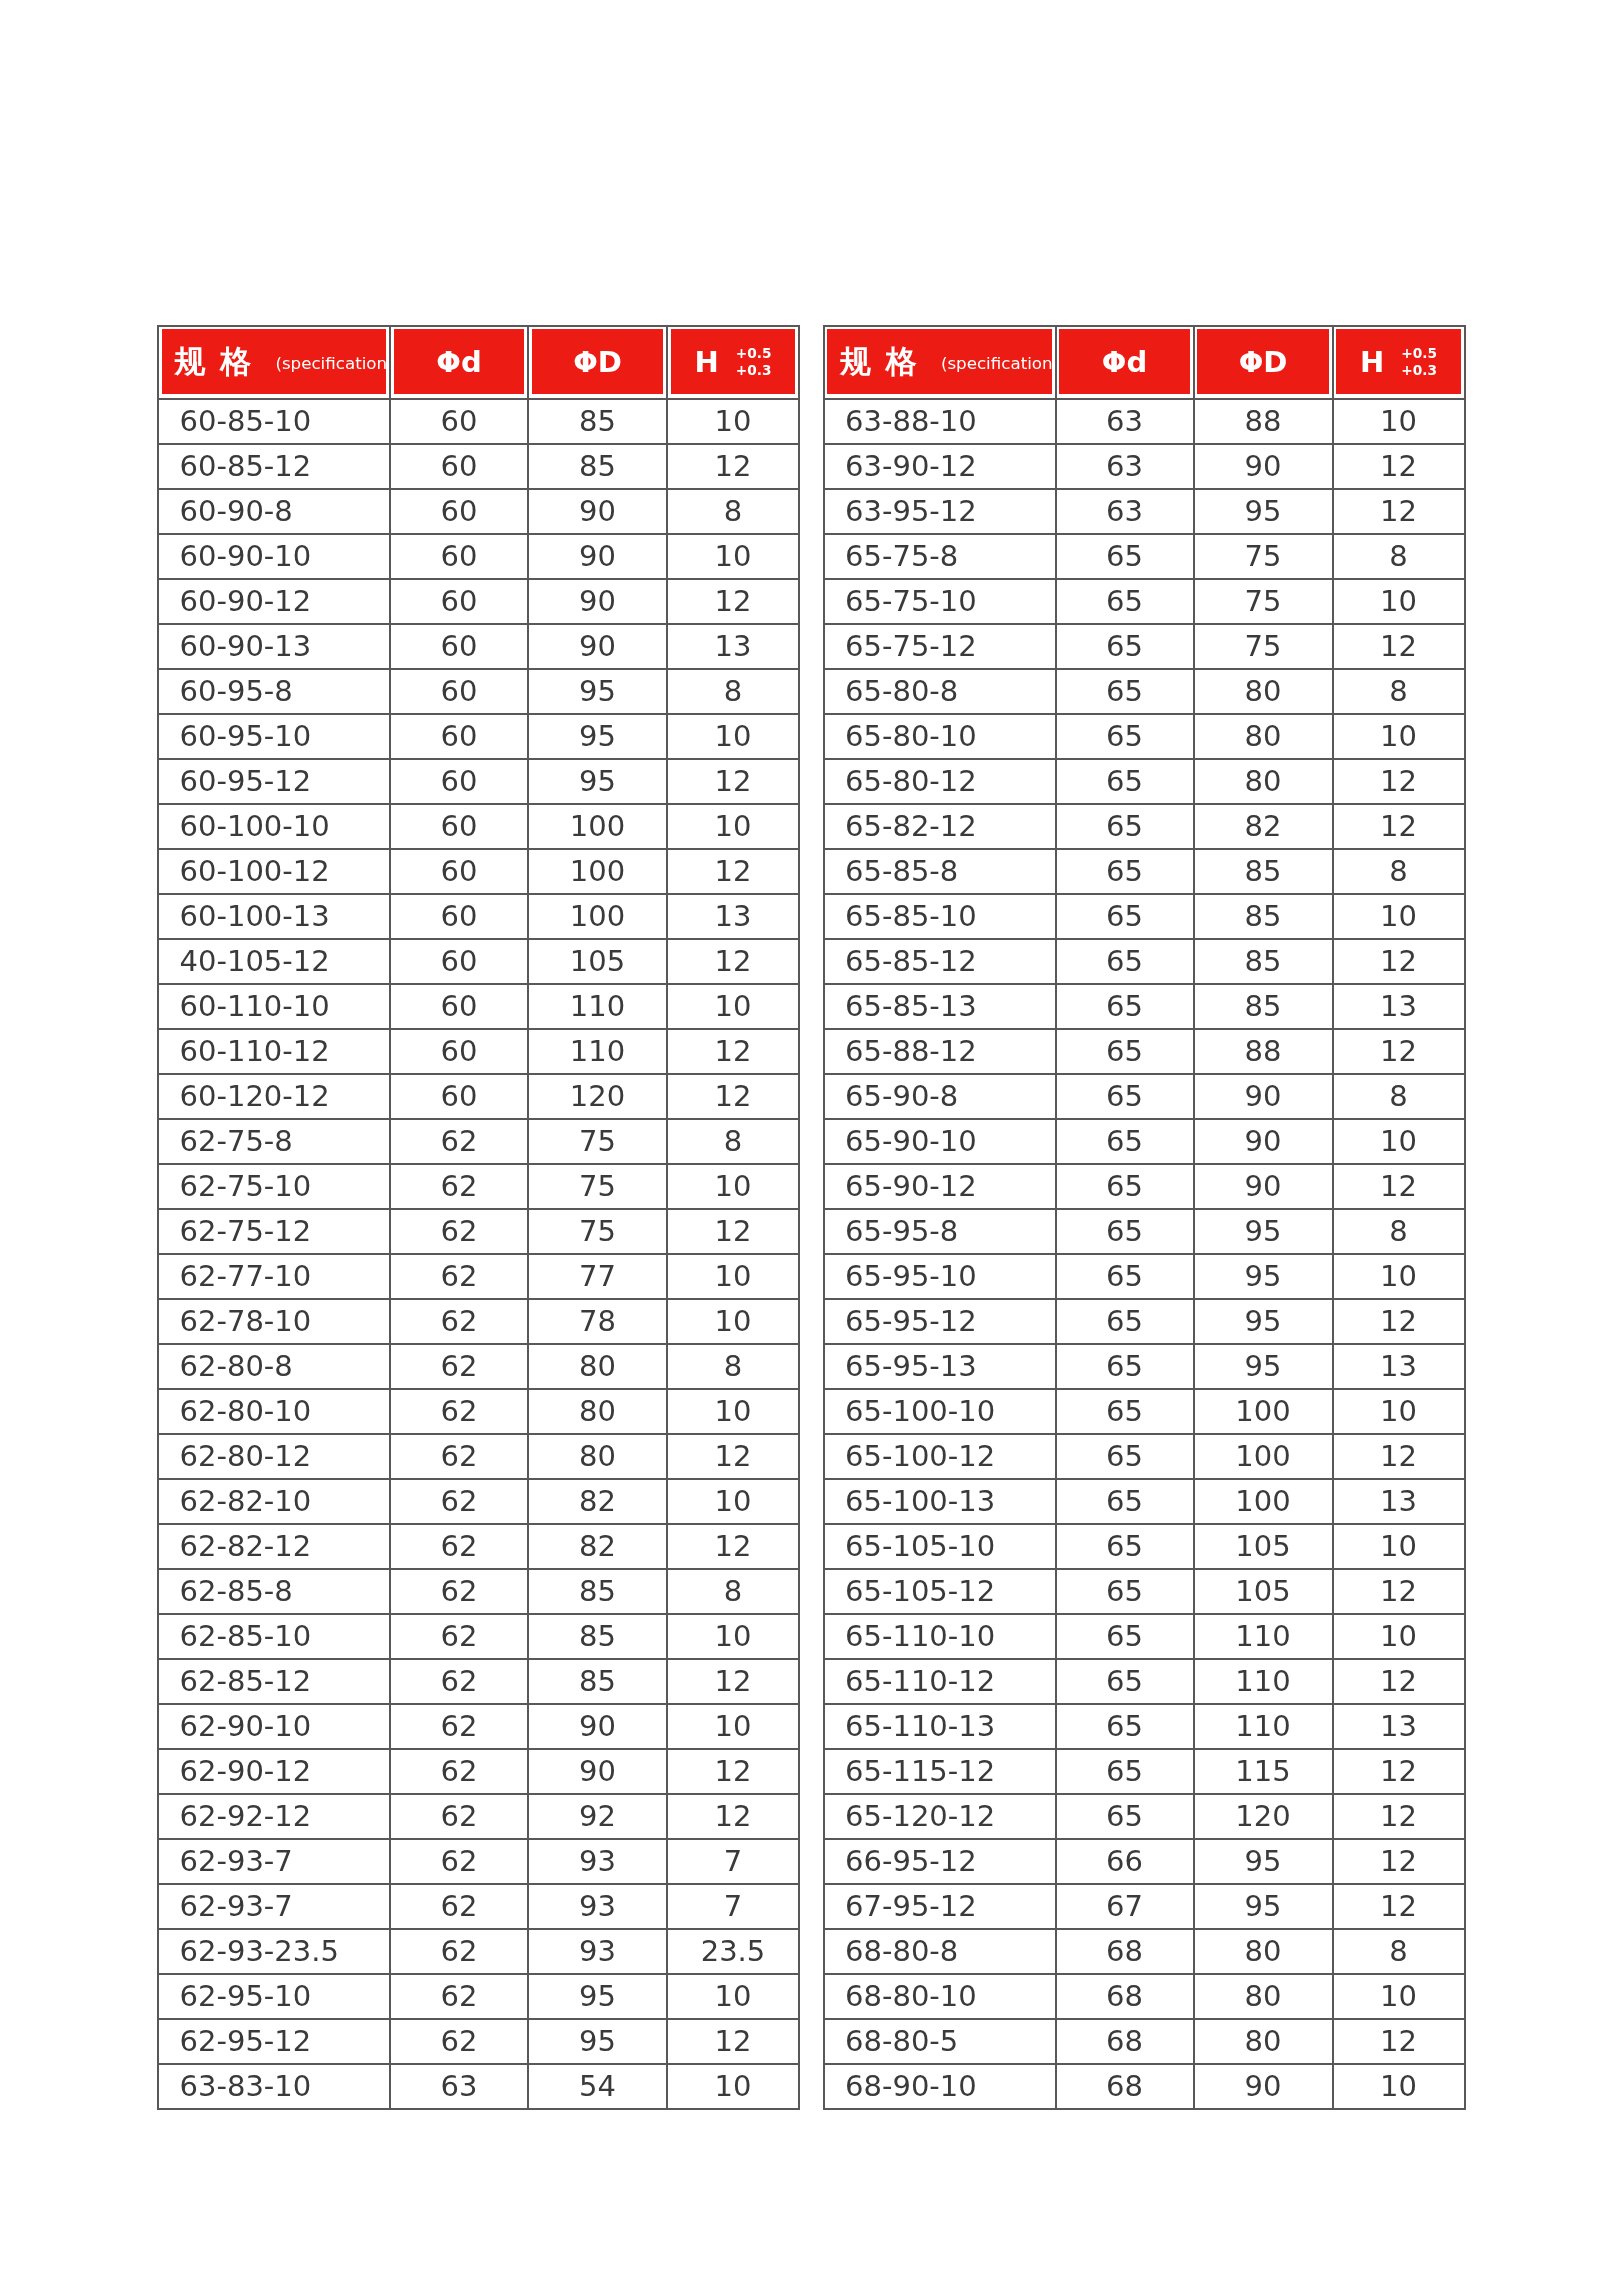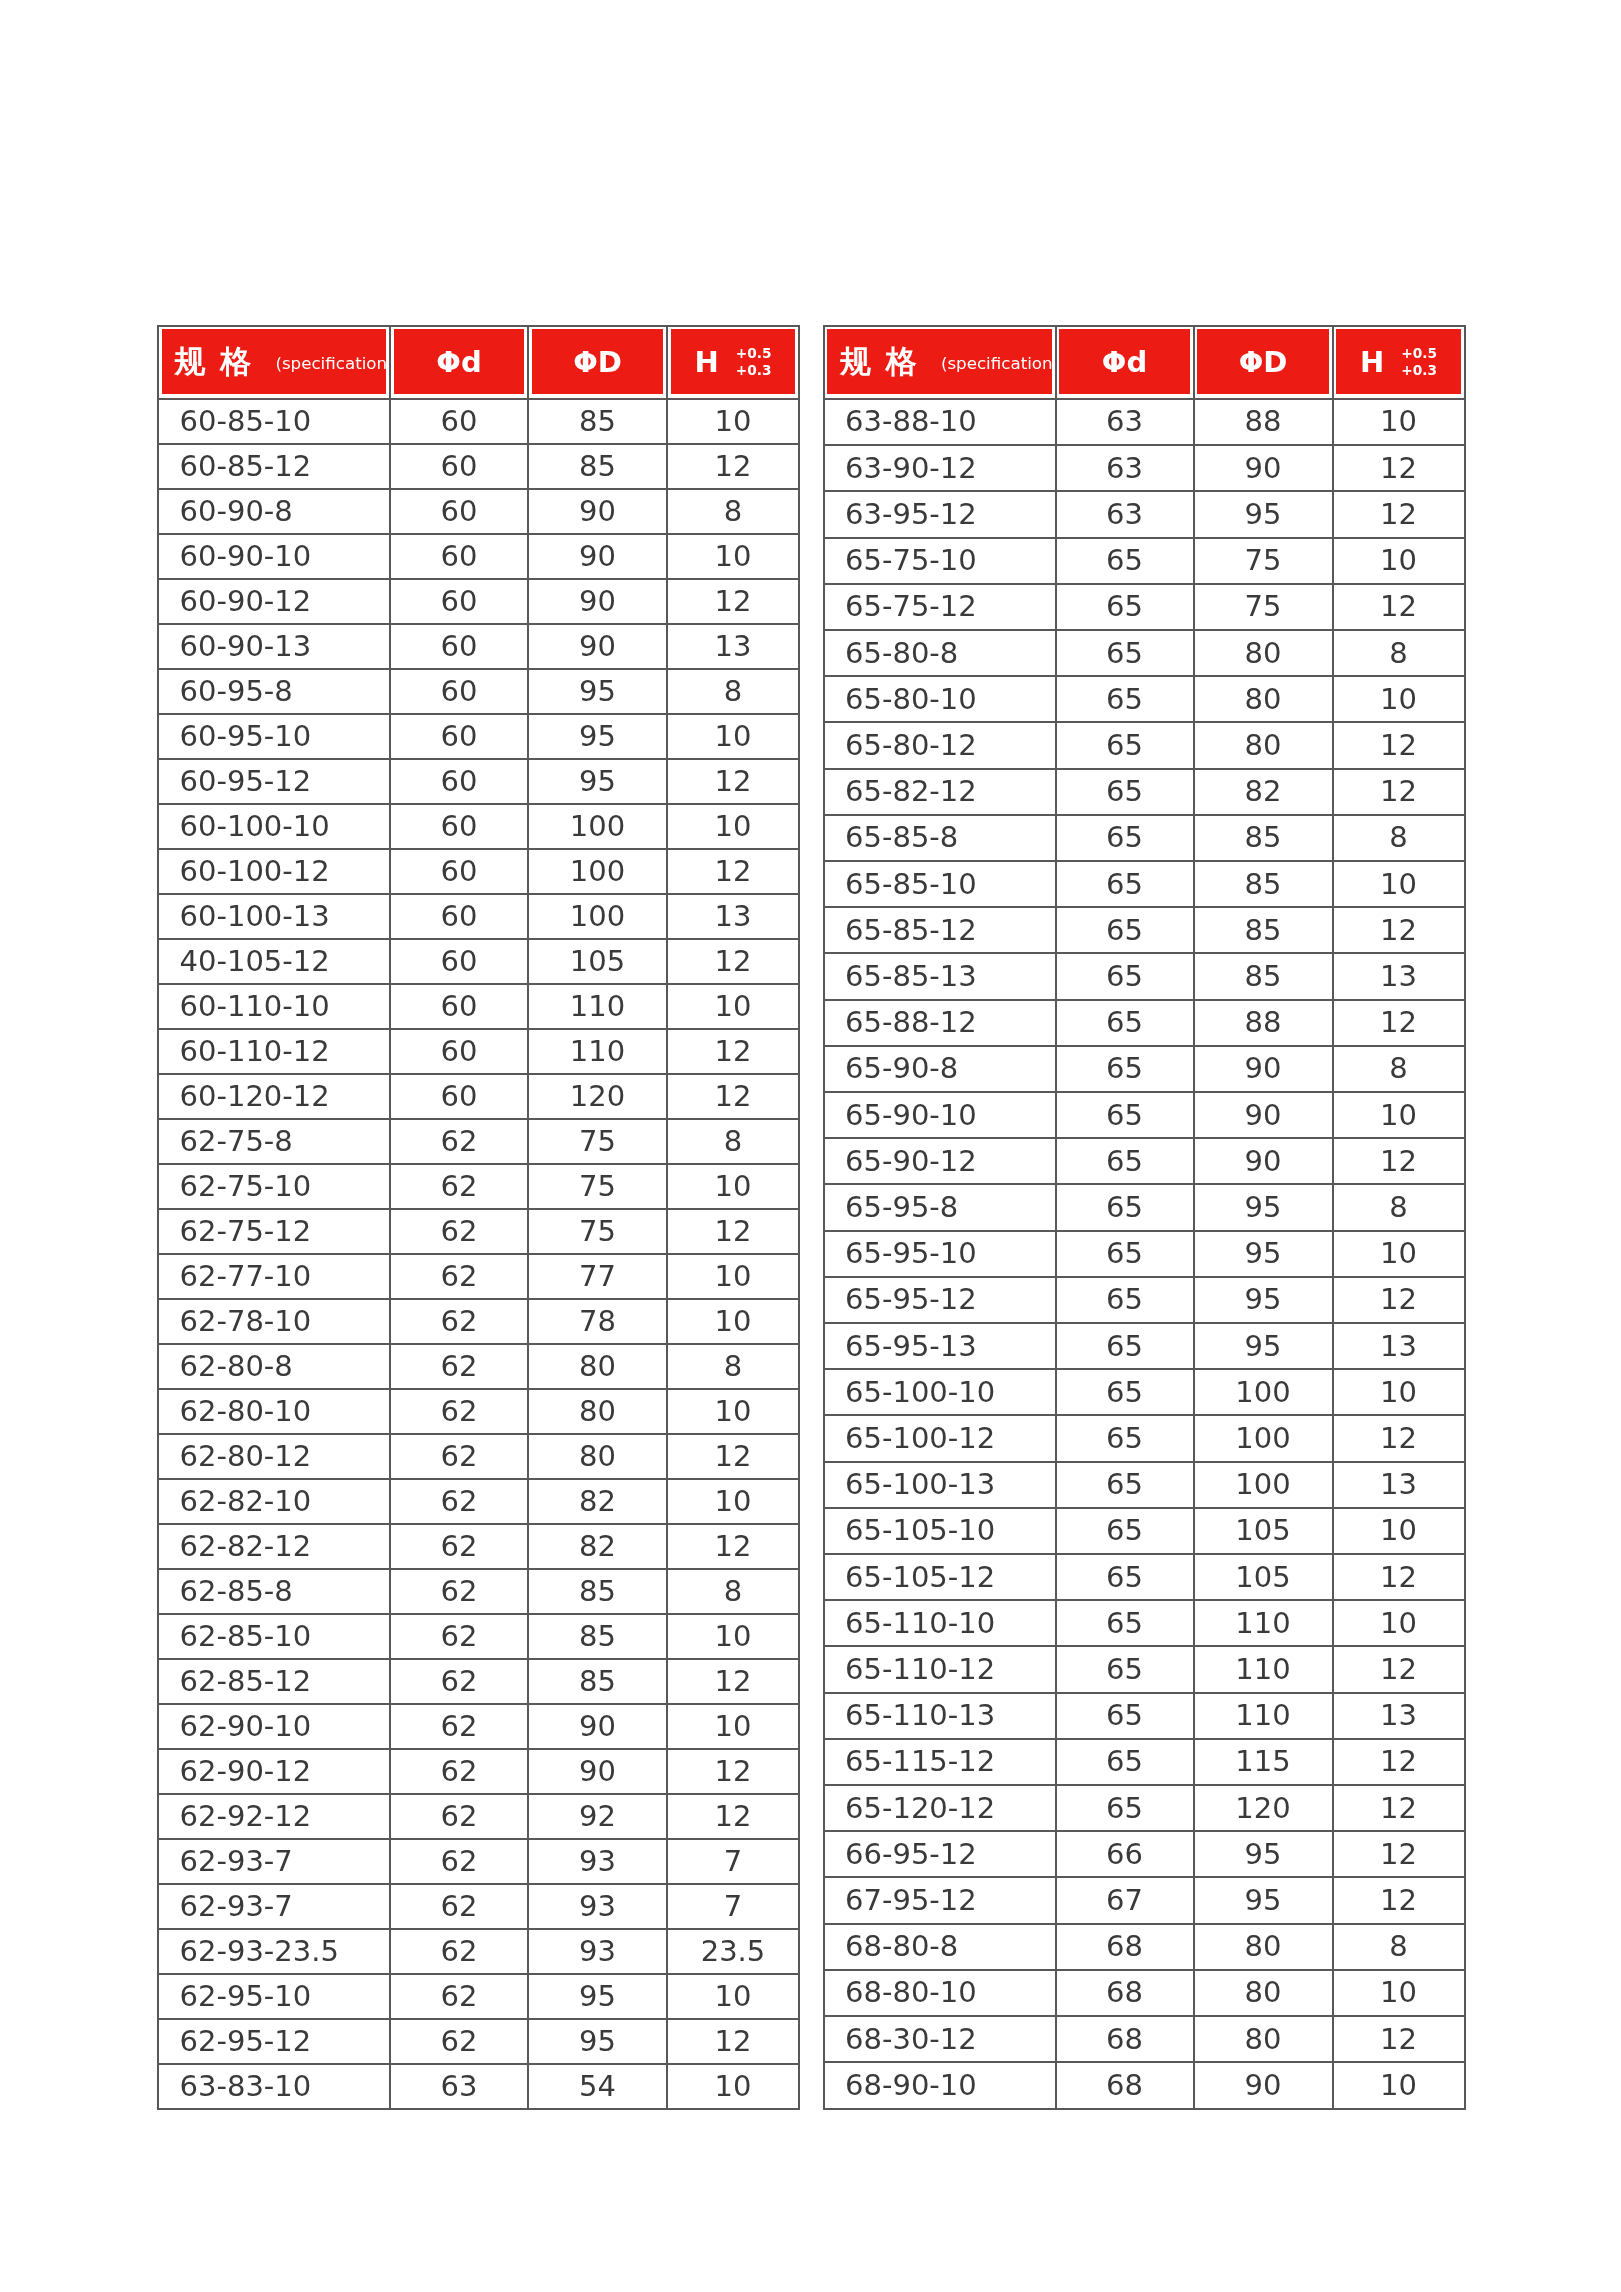--- a/index.html
+++ b/index.html
@@ -363,20 +363,26 @@
             <td>90</td>
             <td>12</td>
           </tr>
           <tr>
             <td class="spec">63-95-12</td>
             <td>63</td>
             <td>95</td>
             <td>12</td>
           </tr>
           <tr>
+            <td class="spec">65-75-8</td>
+            <td>65</td>
+            <td>75</td>
+            <td>8</td>
+          </tr>
+          <tr>
             <td class="spec">65-75-10</td>
             <td>65</td>
             <td>75</td>
             <td>10</td>
           </tr>
           <tr>
             <td class="spec">65-75-12</td>
             <td>65</td>
             <td>75</td>
             <td>12</td>
@@ -555,21 +561,21 @@
             <td>80</td>
             <td>8</td>
           </tr>
           <tr>
             <td class="spec">68-80-10</td>
             <td>68</td>
             <td>80</td>
             <td>10</td>
           </tr>
           <tr>
-            <td class="spec">68-30-12</td>
+            <td class="spec">68-80-5</td>
             <td>68</td>
             <td>80</td>
             <td>12</td>
           </tr>
           <tr>
             <td class="spec">68-90-10</td>
             <td>68</td>
             <td>90</td>
             <td>10</td>
           </tr>

